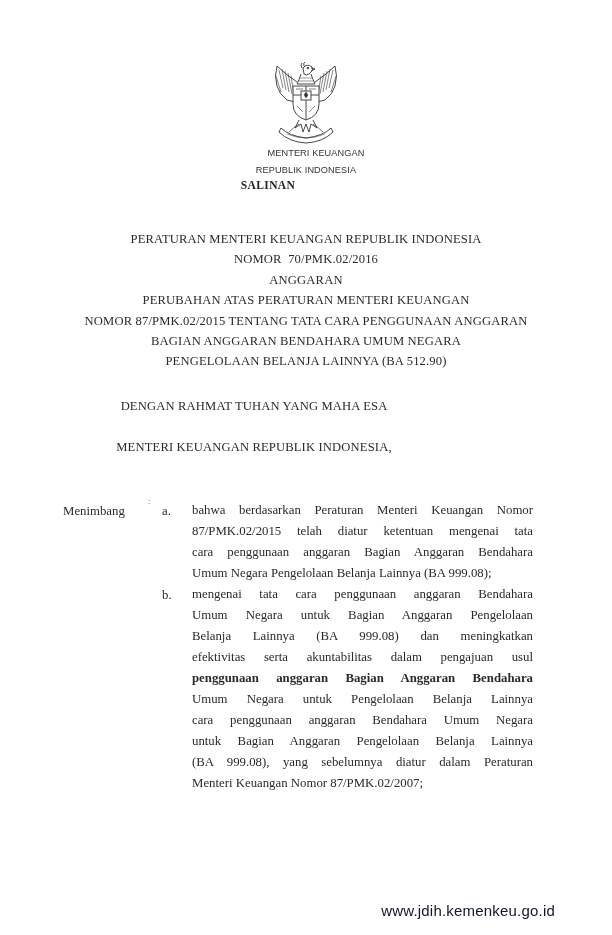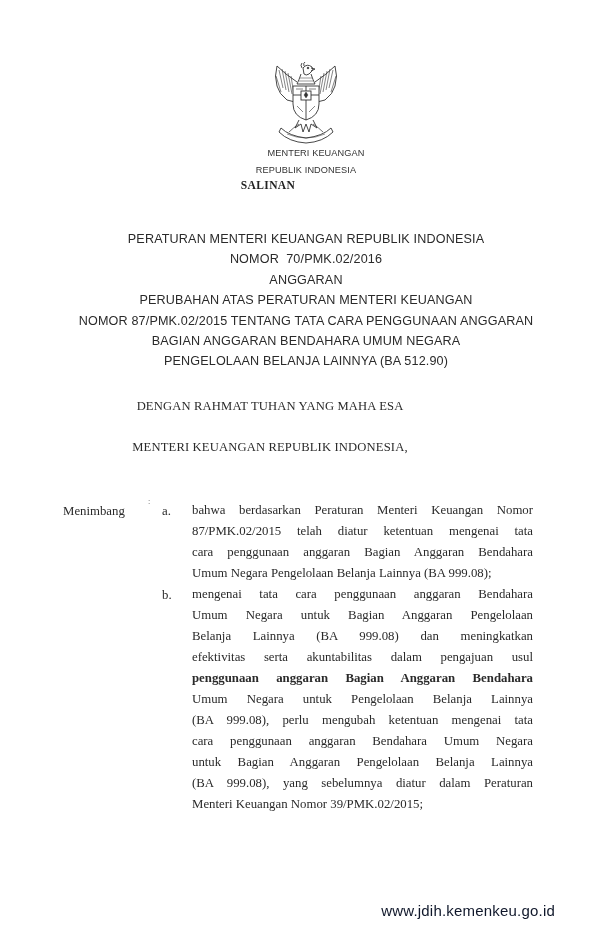--- a/index.html
+++ b/index.html
@@ -19,26 +19,26 @@
     .salinan {
       position: absolute; left: 0; width: 536px; top: 179px; text-align: center;
       font-family: "Liberation Serif", serif; font-weight: bold; font-size: 11.5px;
       letter-spacing: 0.4px; color: #222;
     }
 
     .title-block {
       position: absolute; left: 0; width: 612px; top: 229px;
     }
     .title-line {
-      text-align: center; font-family: Liberation Sans, sans-serif; font-size: 12.6px;
+      text-align: center; font-family: Liberation Serif, serif; font-size: 12.6px;
       line-height: 20.4px; height: 20.4px; letter-spacing: 0.15px; color: #2a2a2a;
     }
 
     .center-line {
-      position: absolute; left: 16px; width: 508px; text-align: center;
+      position: absolute; left: 0; width: 508px; text-align: center;
       font-family: "Liberation Serif", serif; font-size: 12.6px; letter-spacing: 0.15px;
     }
     .rahmat { top: 399px; }
     .menteri { top: 440px; }
 
     .label-menimbang {
       position: absolute; left: 63px; top: 504px;
       font-family: "Liberation Serif", serif; font-size: 12.8px;
     }
     .colon {
@@ -135,20 +135,19 @@
 </div>
 
 <div class="item-marker marker-b">b.</div>
 <div class="item-body body-b">
   <span class="ln" style="white-space: normal; overflow: hidden;">mengenai tata cara penggunaan anggaran Bendahara</span>
   <span class="ln" style="white-space: normal; overflow: hidden;">Umum Negara untuk Bagian Anggaran Pengelolaan</span>
   <span class="ln" style="white-space: normal; overflow: hidden;">Belanja Lainnya (BA 999.08) dan meningkatkan</span>
   <span class="ln" style="white-space: normal; overflow: hidden;">efektivitas serta akuntabilitas dalam pengajuan usul</span>
   <span class="ln" style="white-space: normal; overflow: hidden; font-weight: bold;">penggunaan anggaran Bagian Anggaran Bendahara</span>
   <span class="ln" style="white-space: normal; overflow: hidden;">Umum Negara untuk Pengelolaan Belanja Lainnya</span>
-  <span class="ln" style="white-space: normal; overflow: hidden;">(BA 999.08), perlu mengubah ketentuan mengenai tata</span>
   <span class="ln" style="white-space: normal; overflow: hidden;">cara penggunaan anggaran Bendahara Umum Negara</span>
   <span class="ln" style="white-space: normal; overflow: hidden;">untuk Bagian Anggaran Pengelolaan Belanja Lainnya</span>
   <span class="ln" style="white-space: normal; overflow: hidden;">(BA 999.08), yang sebelumnya diatur dalam Peraturan</span>
-  <span class="ln last">Menteri Keuangan Nomor 39/PMK.02/2015;</span>
+  <span class="ln last">Menteri Keuangan Nomor 87/PMK.02/2007;</span>
 </div>
 
 <a class="footer-link">www.jdih.kemenkeu.go.id</a>
 
 </body></html>

